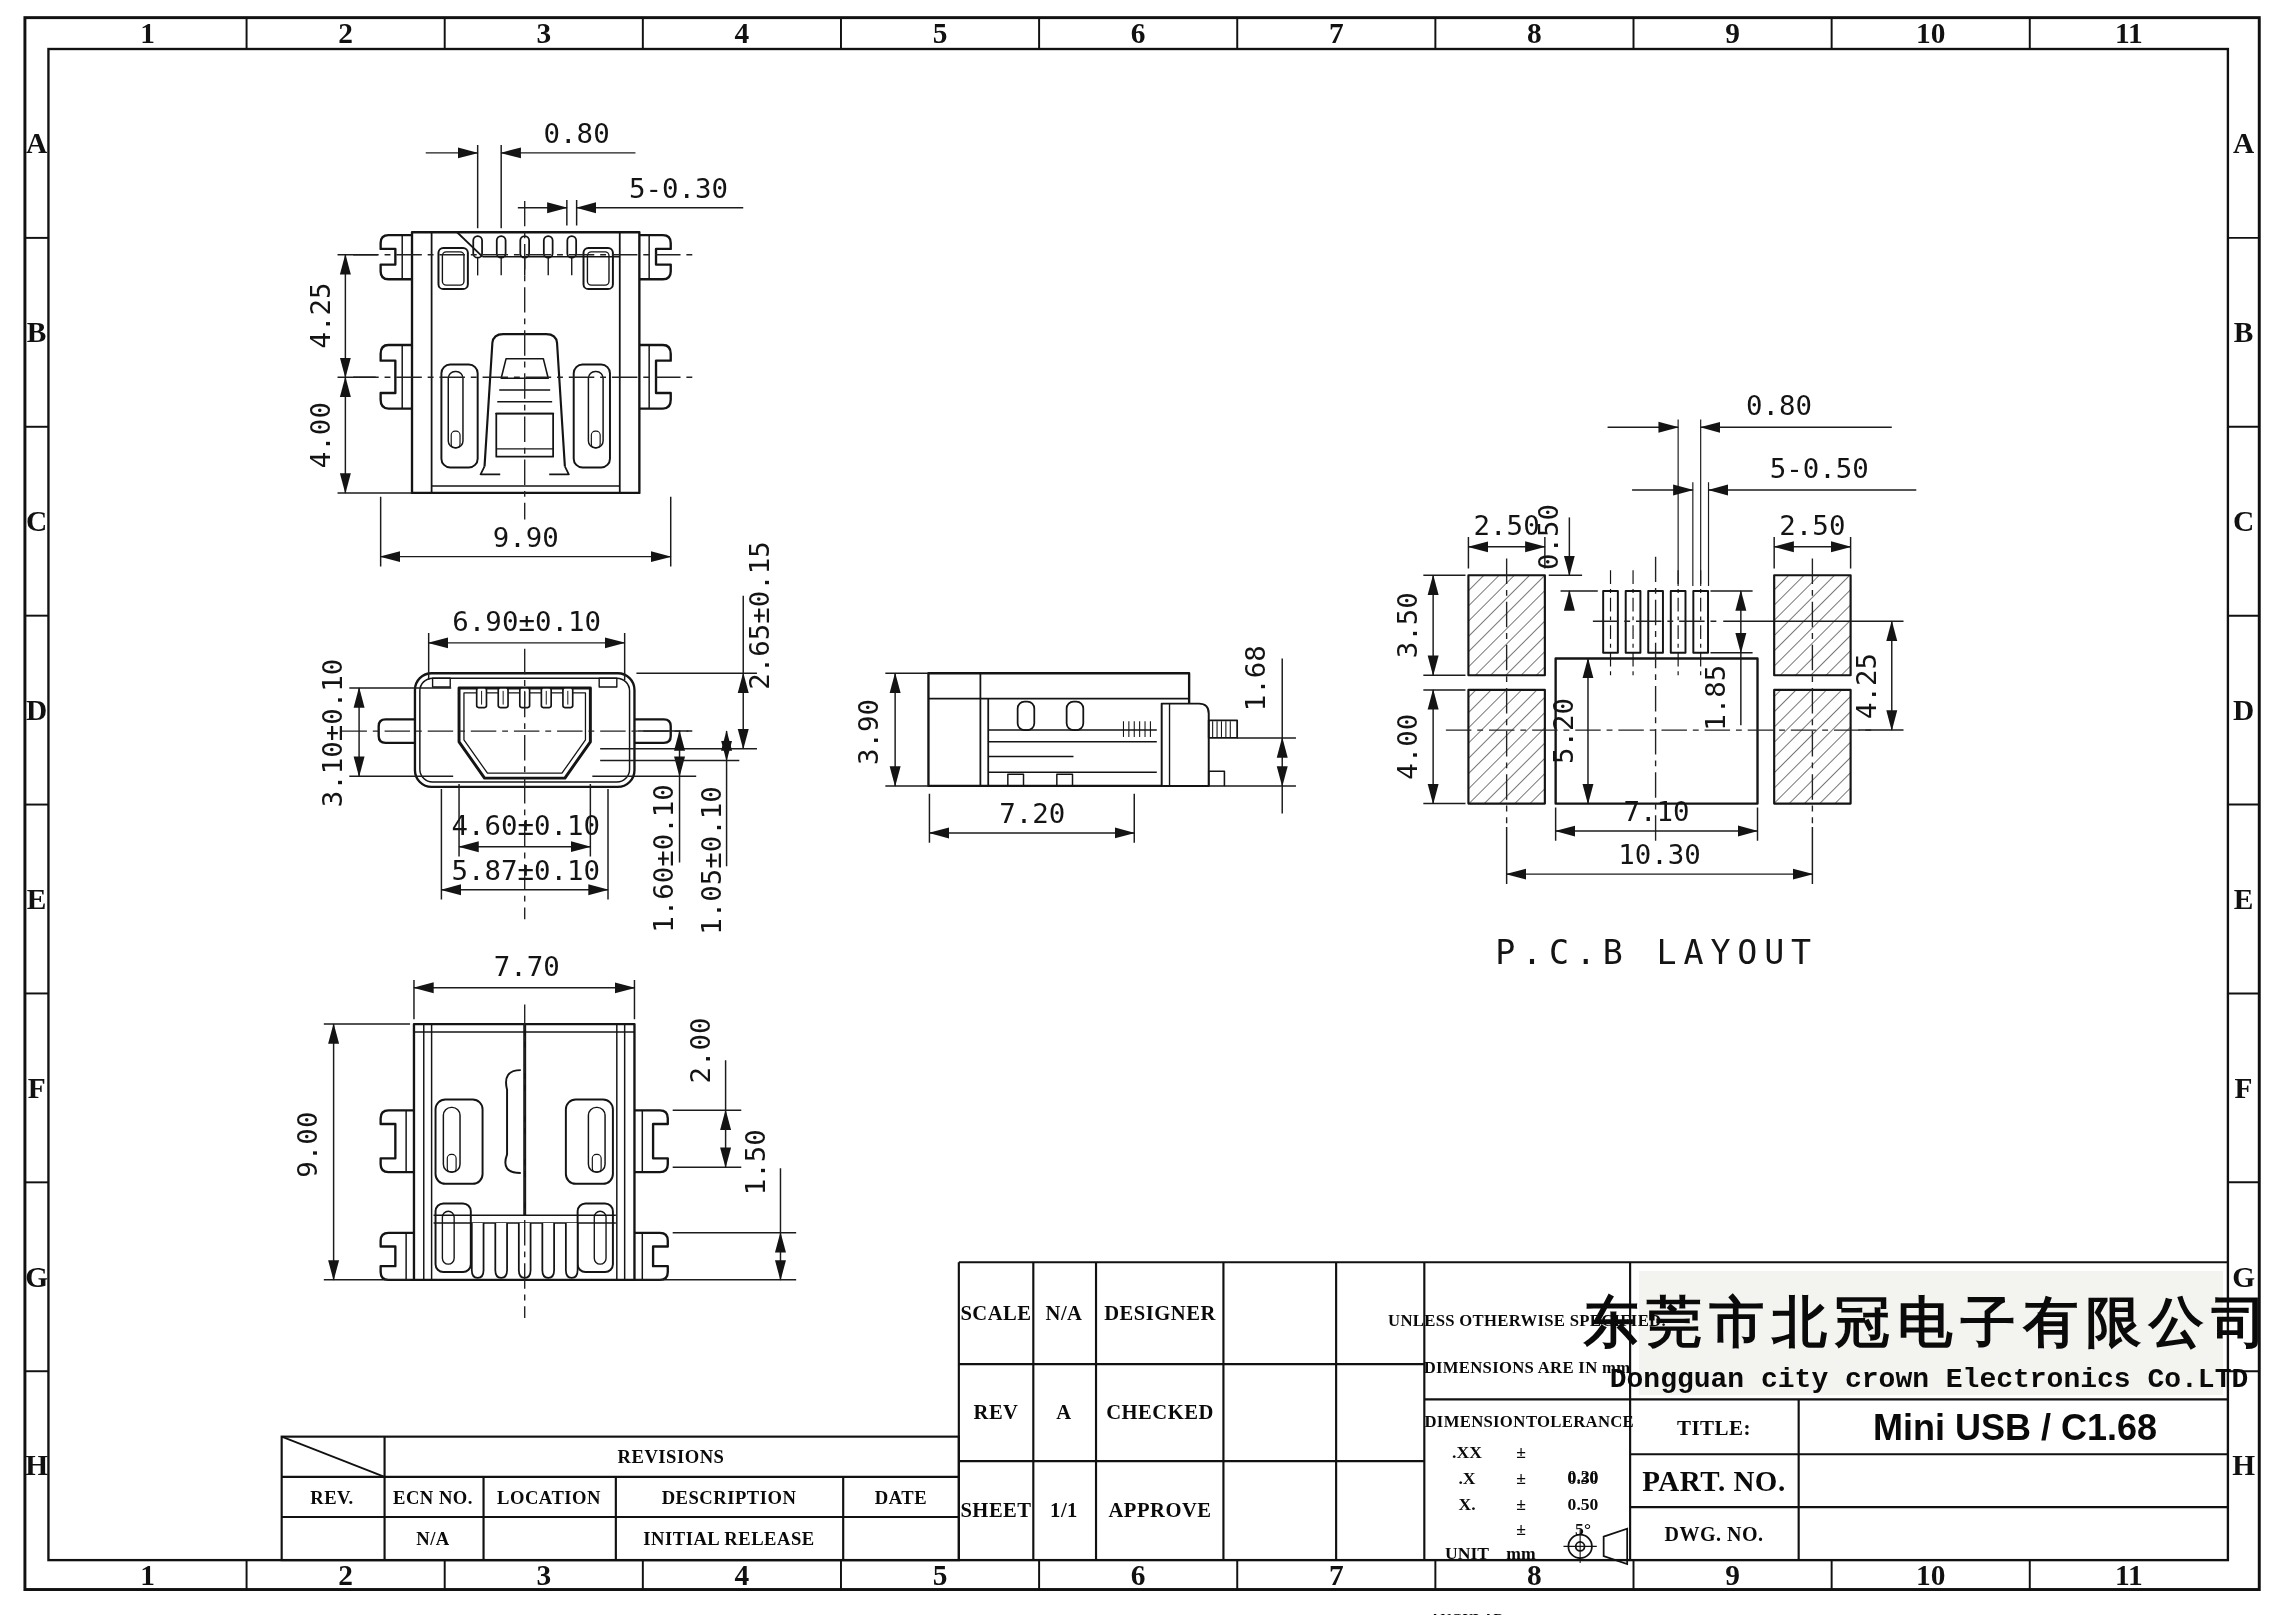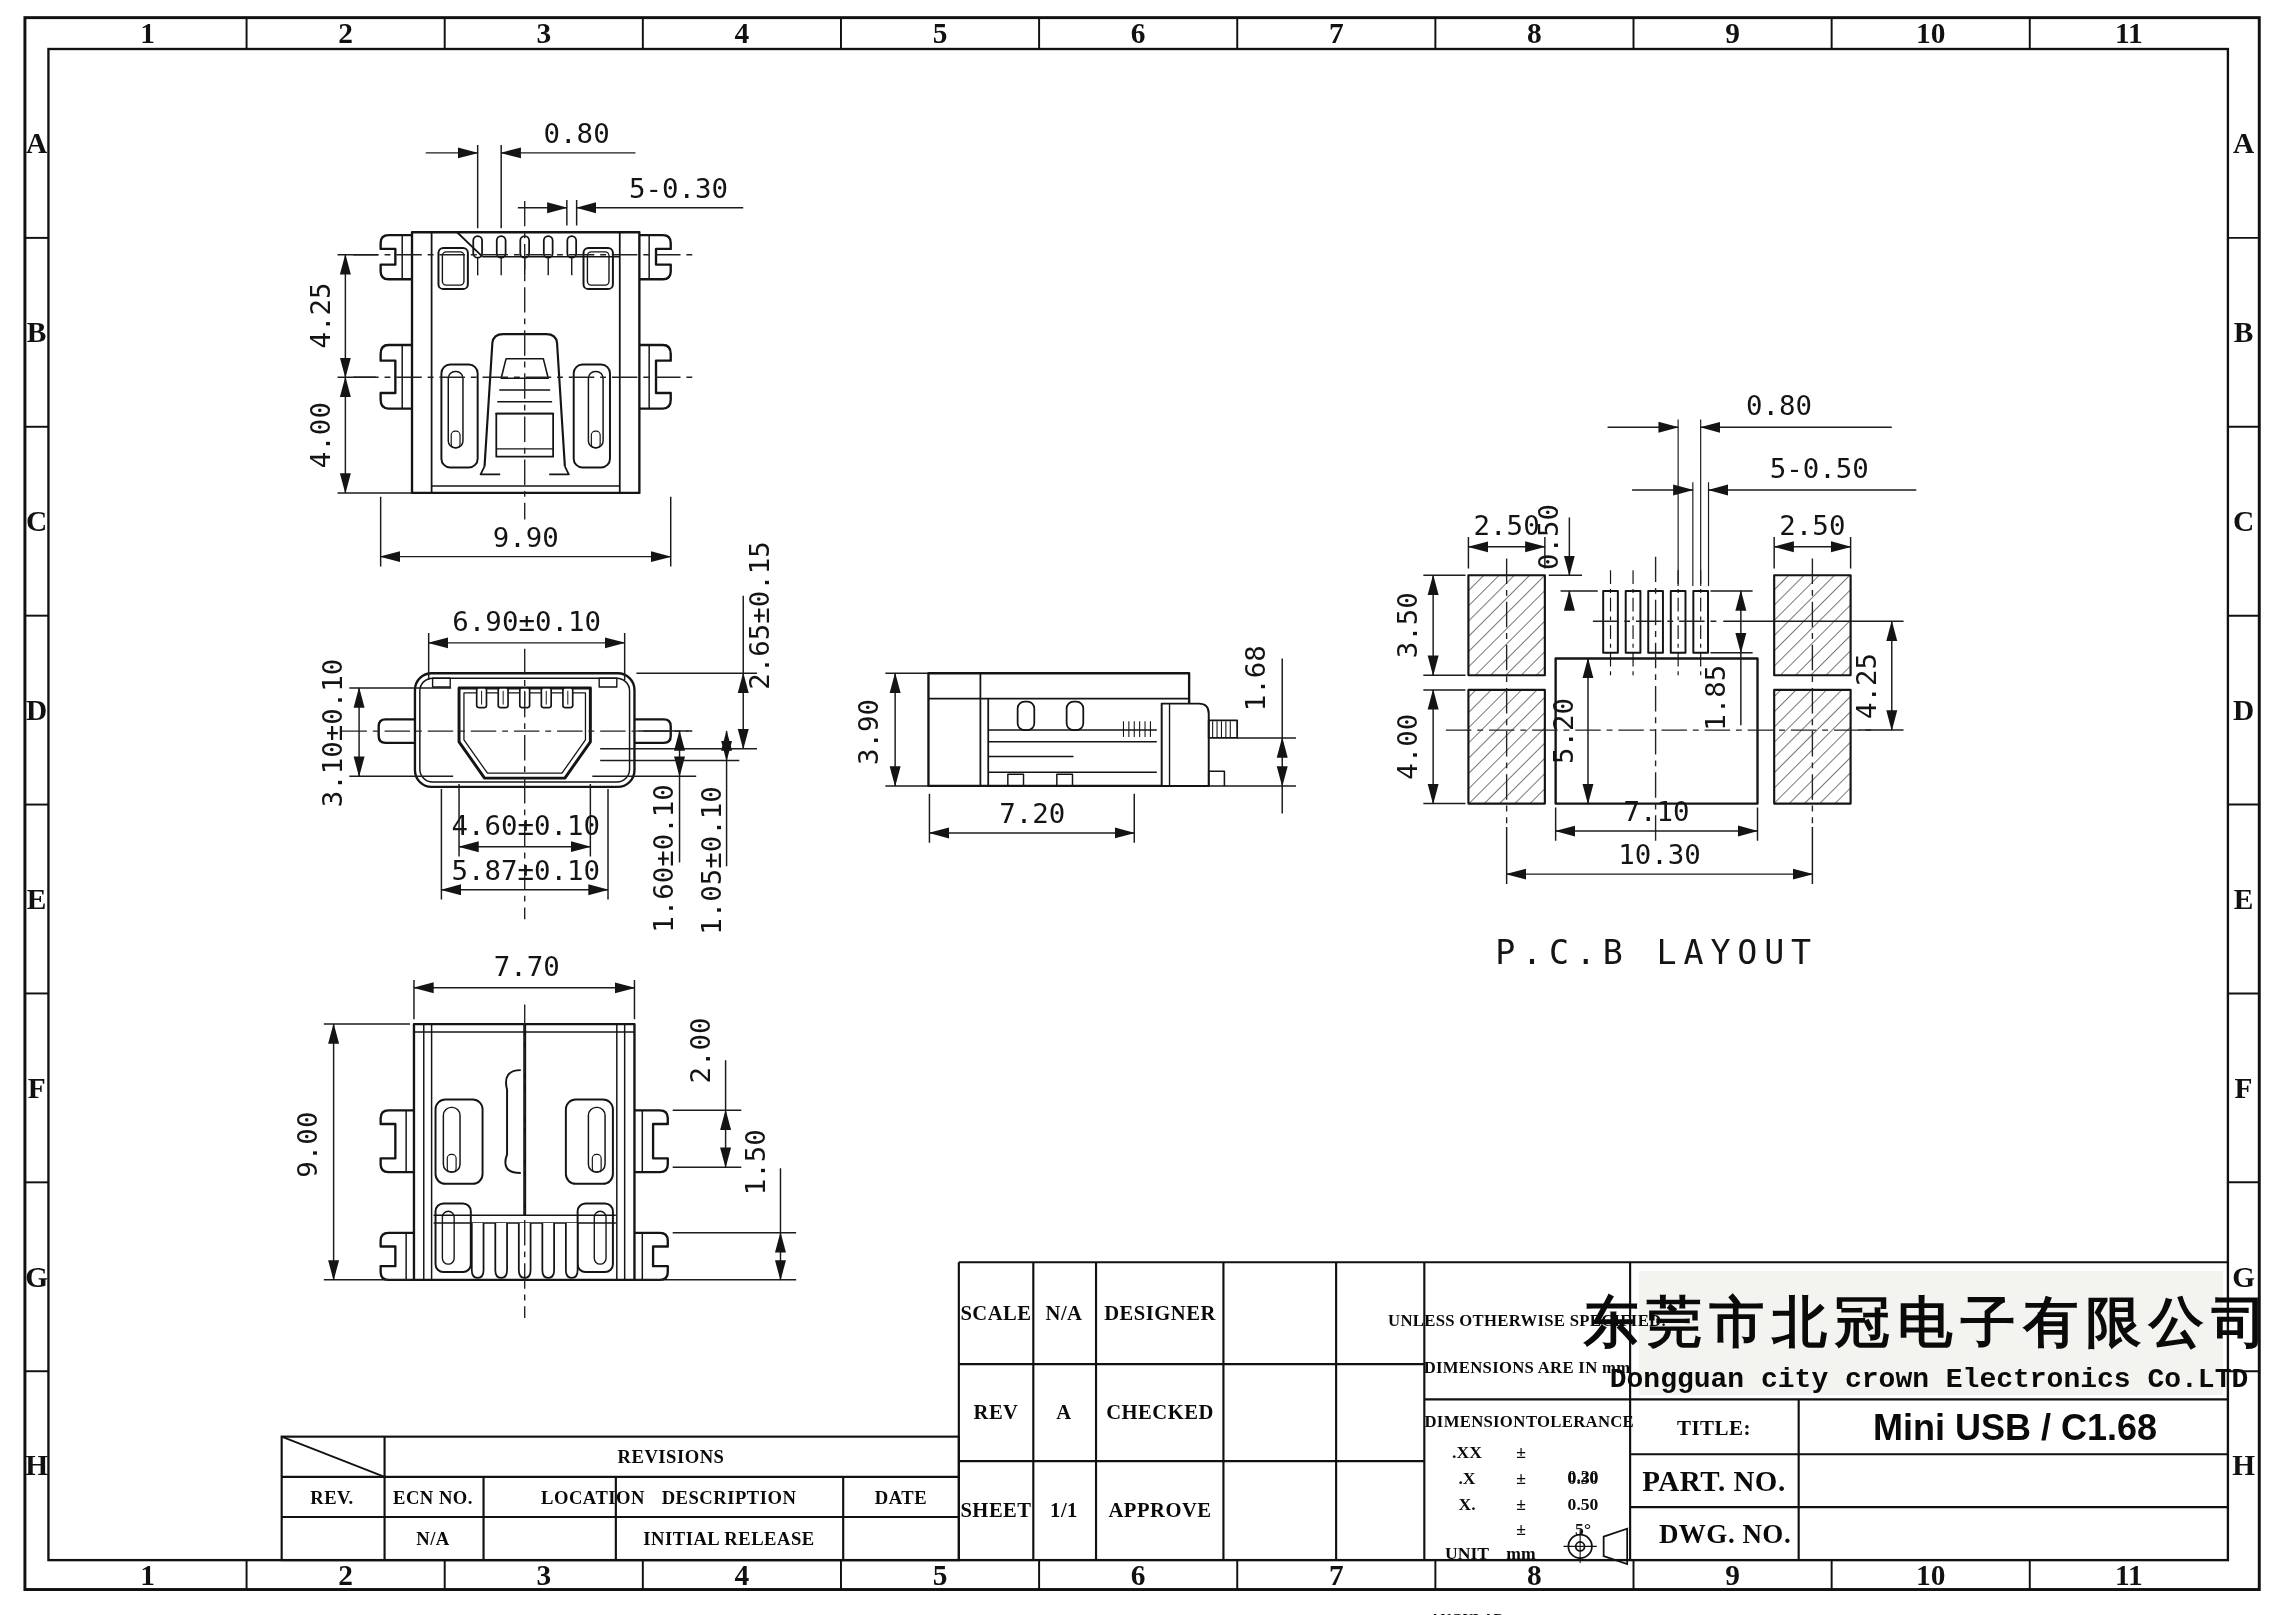--- a/index.html
+++ b/index.html
@@ -440,21 +440,21 @@
     <path d="M1636,1568 L1660,1560 V1596 L1636,1588 Z"></path>
   </g>
 </svg>
 
 <div class="graybox" style="left:1639px;top:1271px;width:584px;height:124px;"></div>
 <div class="ol en" style="left:1929px;top:1379px;">Dongguan city crown Electronics Co.LTD</div>
 <div class="ol cn" style="left:1929px;top:1323px;">东莞市北冠电子有限公司</div>
 <div class="ol t-lbl" style="left:1714px;top:1428px;font-size:21px;">TITLE:</div>
 <div class="ol val-title" style="left:2015px;top:1428px;">Mini USB / C1.68</div>
 <div class="ol t-lbl" style="left:1714px;top:1481px;font-size:29px;">PART. NO.</div>
-<div class="ol t-lbl" style="left:1714px;top:1534px;font-size:27px;margin-left:11px;">DWG. NO.</div>
+<div class="ol t-lbl" style="left:1714px;top:1534px;font-size:20px;">DWG. NO.</div>
 <div class="ol t-lbl" style="left:2015px;top:1534px;"></div>
 
 <div class="ol t-lbl" style="left:996px;top:1313px;">SCALE</div>
 <div class="ol t-lbl" style="left:1064px;top:1313px;">N/A</div>
 <div class="ol t-lbl" style="left:1160px;top:1313px;">DESIGNER</div>
 <div class="ol t-lbl" style="left:996px;top:1412px;">REV</div>
 <div class="ol t-lbl" style="left:1064px;top:1412px;">A</div>
 <div class="ol t-lbl" style="left:1160px;top:1412px;">CHECKED</div>
 <div class="ol t-lbl" style="left:996px;top:1510px;">SHEET</div>
 <div class="ol t-lbl" style="left:1064px;top:1510px;">1/1</div>
@@ -475,20 +475,20 @@
 <div class="ol t-tol" style="left:1583px;top:1504px;">0.50</div>
 <div class="ol t-tol" style="left:1467px;top:1619px;font-size:14.7px;">ANGULAR</div>
 <div class="ol t-tol" style="left:1521px;top:1529px;">±</div>
 <div class="ol t-tol" style="left:1583px;top:1529px;">5°</div>
 <div class="ol t-tol" style="left:1467px;top:1553px;">UNIT</div>
 <div class="ol t-tol" style="left:1521px;top:1553px;font-weight:700;">mm</div>
 
 <div class="ol t-rev" style="left:671px;top:1457px;">REVISIONS</div>
 <div class="ol t-rev" style="left:332px;top:1498px;">REV.</div>
 <div class="ol t-rev" style="left:433px;top:1498px;">ECN NO.</div>
-<div class="ol t-rev" style="left:549px;top:1498px;margin-left:44px;">LOCATION</div>
+<div class="ol t-rev" style="left:549px;top:1498px;">LOCATION</div>
 <div class="ol t-rev" style="left:729px;top:1498px;">DESCRIPTION</div>
 <div class="ol t-rev" style="left:901px;top:1498px;">DATE</div>
 <div class="ol t-rev" style="left:433px;top:1539px;">N/A</div>
 <div class="ol t-rev" style="left:729px;top:1539px;">INITIAL RELEASE</div>
 
 </div>
 
 
 </body></html>

